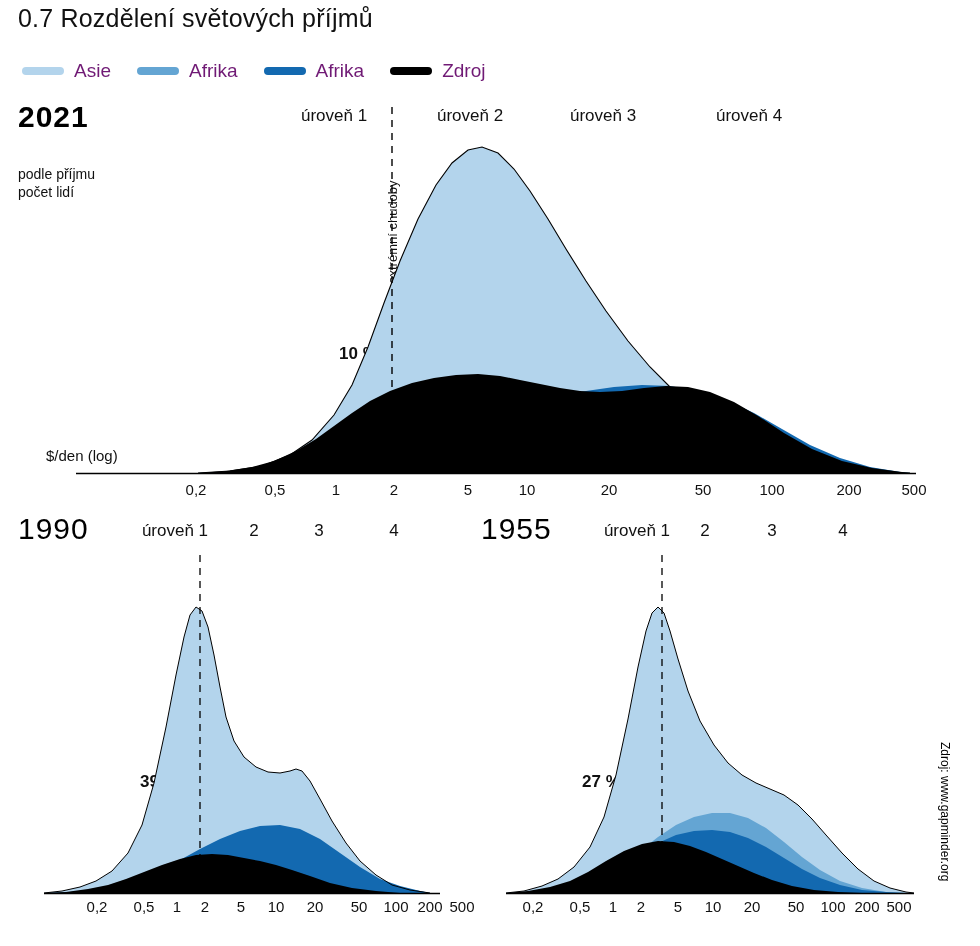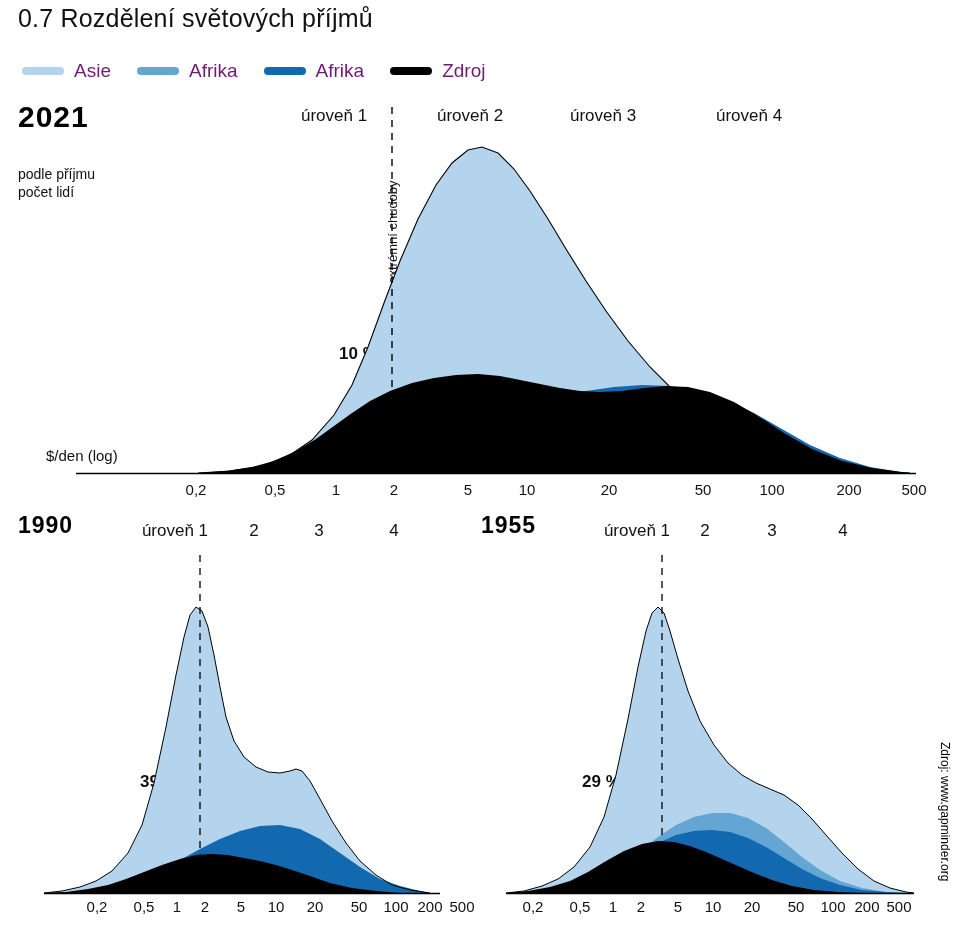--- a/index.html
+++ b/index.html
@@ -22,21 +22,21 @@
   .year-sub{position:absolute;font-size:14px;line-height:17px;color:#111;}
   .level-lbl{position:absolute;font-size:17px;color:#111;}
   .tick{position:absolute;font-size:15px;color:#111;text-align:center;transform:translateX(-50%);}
   .pct{position:absolute;font-size:17px;font-weight:700;color:#111;}
   .povline-text{
     position:absolute;font-size:13px;color:#111;white-space:nowrap;
     transform-origin:0 0;transform:rotate(-90deg);
   }
   .dollar{position:absolute;font-size:15px;color:#111;}
   
-  .small-year{position:absolute;font-size:23px;font-weight:700;letter-spacing:1px;}
+  .small-year{position:absolute;font-size:30px;font-weight:400;letter-spacing:1px;}
   .small-lvl{position:absolute;font-size:17px;color:#111;text-align:center;transform:translateX(-50%);}
   .small-tick{position:absolute;font-size:15px;color:#111;text-align:center;transform:translateX(-50%);}
   .source-wrap{position:absolute;left:952px;top:742px;height:160px;width:16px;}
   .source-wrap span{
     position:absolute;left:0;top:0;font-size:12px;white-space:nowrap;
     transform:rotate(90deg);transform-origin:0 0;
   }
   svg{display:block;overflow:visible;}
 </style>
 </head>
@@ -157,21 +157,21 @@
 <div class="small-tick" style="left:359px;top:898px;">50</div>
 <div class="small-tick" style="left:396px;top:898px;">100</div>
 <div class="small-tick" style="left:430px;top:898px;">200</div>
 <div class="small-tick" style="left:462px;top:898px;">500</div>
 
 <div class="small-year" style="left:481px;top:512px;">1955</div>
 <div class="small-lvl" style="left:637px;top:521px;">úroveň 1</div>
 <div class="small-lvl" style="left:705px;top:521px;">2</div>
 <div class="small-lvl" style="left:772px;top:521px;">3</div>
 <div class="small-lvl" style="left:843px;top:521px;">4</div>
-<div class="pct" style="left:582px;top:772px;">29 %</div>
+<div class="pct" style="left:582px;top:772px;">27 %</div>
 
 <svg viewBox="0 0 470 340" width="470" height="340" style="position:absolute;left:462px;top:555px;">
   <path fill="#b3d4ec" stroke="none" d="M44,338 L62,336 L80,331 L96,324 L112,312 L128,292 L142,262 L154,220 L166,164
        L176,112 L184,76 L190,58 L196,52 L202,58 L208,76 L216,104 L226,136 L238,166
        L252,190 L266,208 L280,220 L294,228 L308,234 L322,240 L336,250 L350,264 L364,280
        L380,298 L396,314 L412,326 L428,333 L444,337 L452,338 Z"></path>
   <path fill="#64a5d3" stroke="none" d="M44,338 L70,337 L96,334 L118,330 L140,322 L160,310 L178,296 L196,282 L214,270
        L232,262 L250,258 L268,258 L286,263 L304,273 L322,287 L340,302 L358,315 L378,326
        L400,333 L424,337 L444,338 Z"></path>
   <path fill="#1369b0" stroke="none" d="M44,338 L70,337 L96,334 L118,329 L140,321 L160,310 L178,298 L196,288 L214,280

